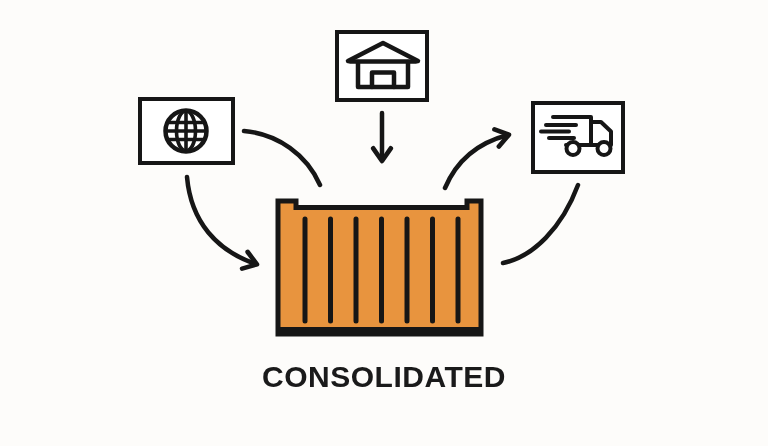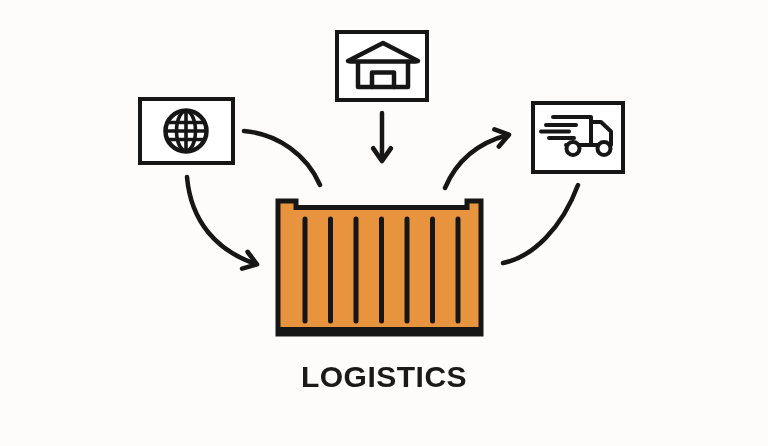--- a/index.html
+++ b/index.html
@@ -110,16 +110,16 @@
         <line x1="356" y1="219" x2="356" y2="321"></line>
         <line x1="381.5" y1="219" x2="381.5" y2="321"></line>
         <line x1="407" y1="219" x2="407" y2="321"></line>
         <line x1="432.5" y1="219" x2="432.5" y2="321"></line>
         <line x1="458" y1="219" x2="458" y2="321"></line>
       </g>
     </g>
   </svg>
 
   <div class="caption">
-    <span>LOGISTICS</span>
+    <span>CONSOLIDATED</span>
   </div>
 
 </div>
 
 </body></html>

